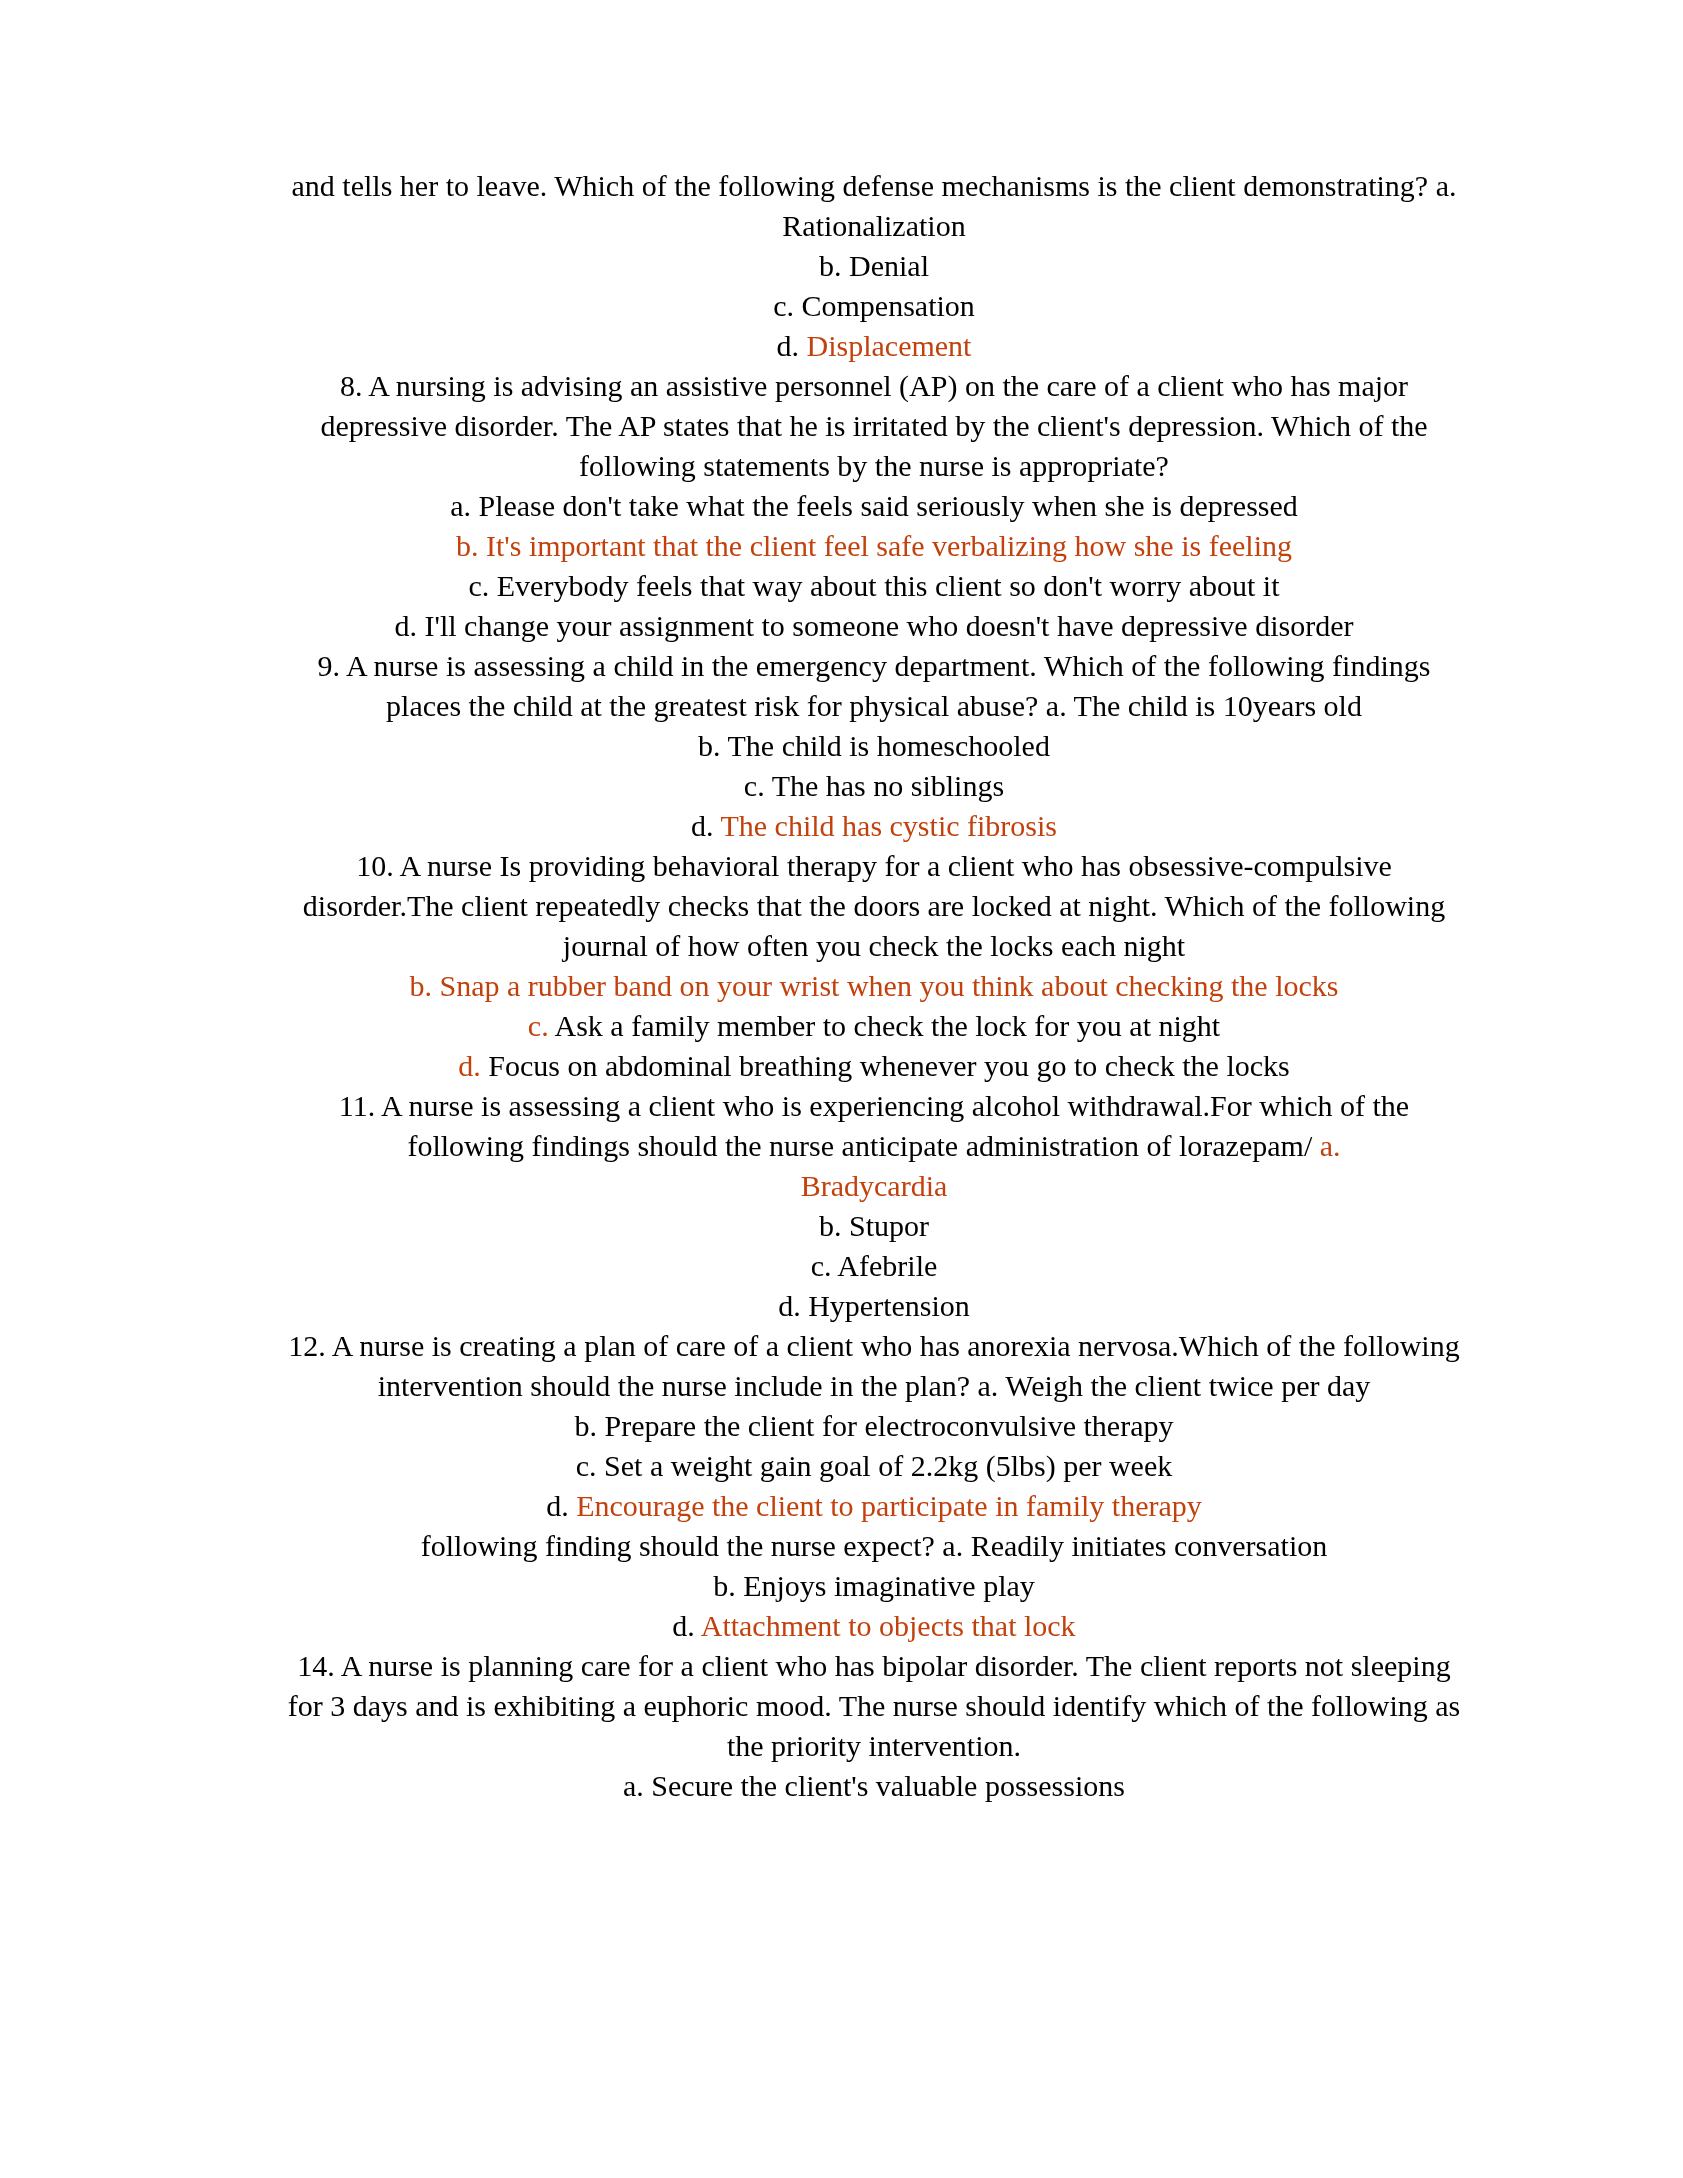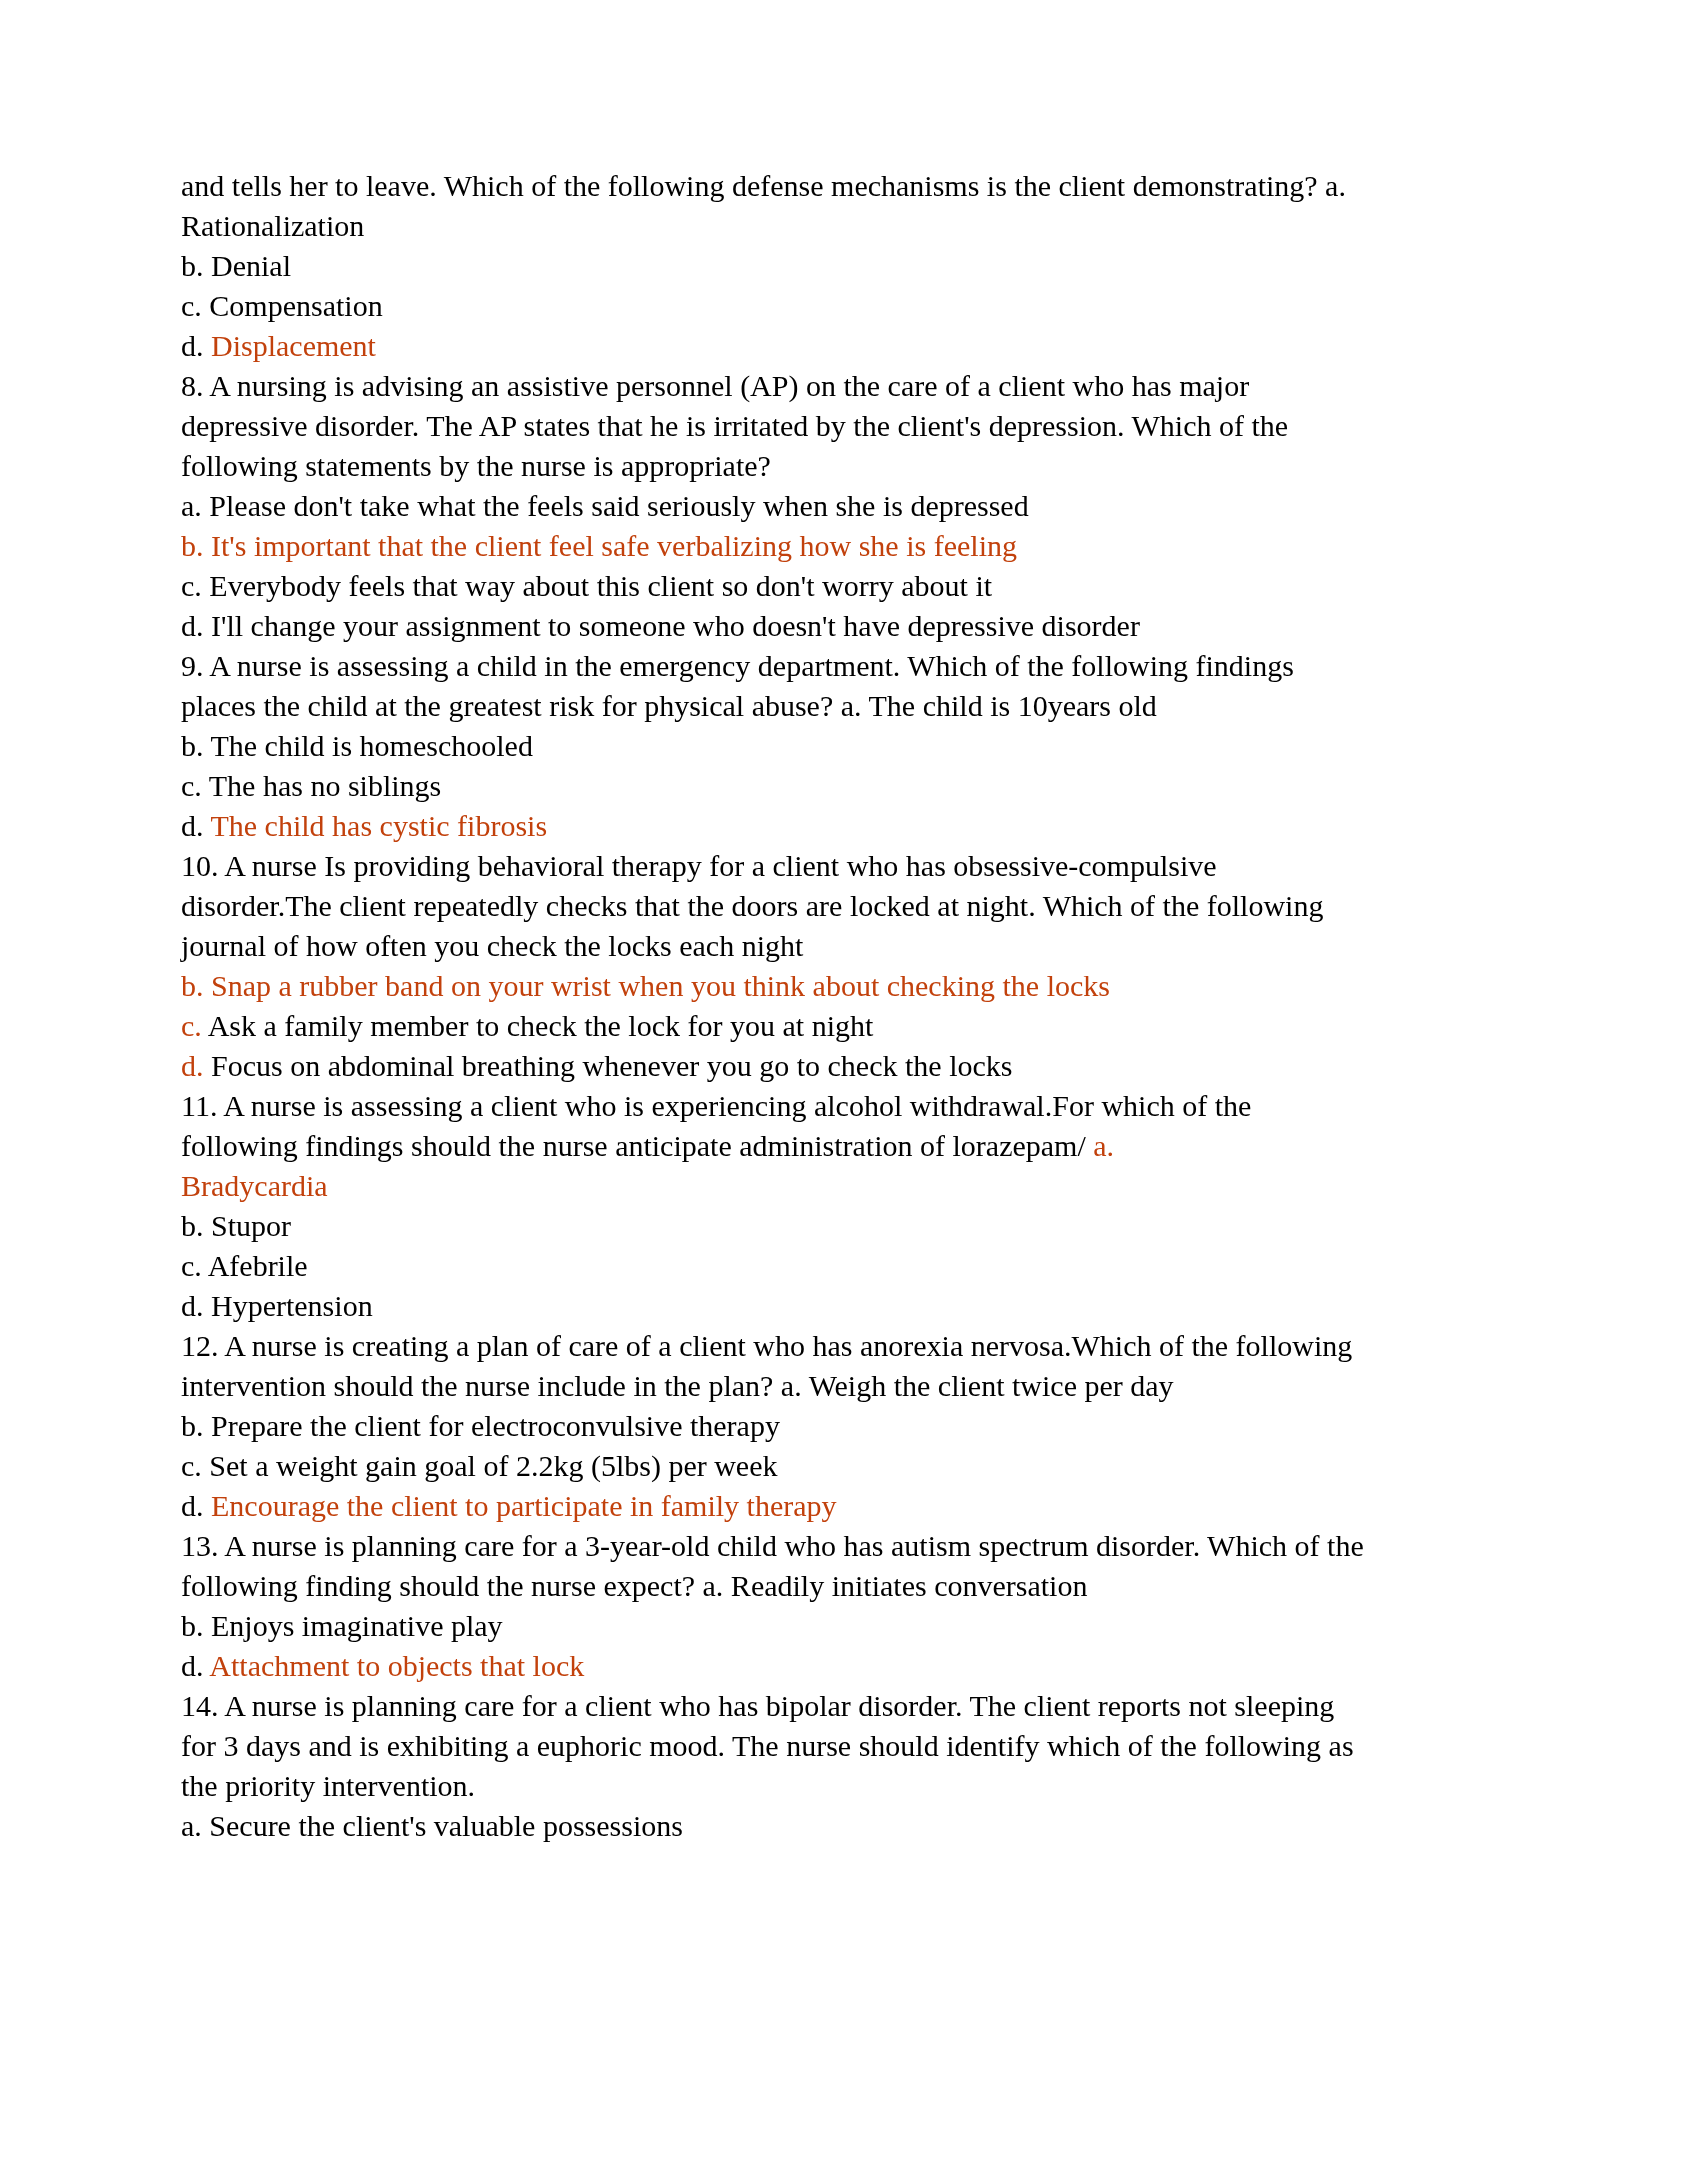--- a/index.html
+++ b/index.html
@@ -14,20 +14,21 @@
     overflow: hidden;
     font-family: "Liberation Serif", "DejaVu Serif", serif;
   }
   .page {
     position: absolute;
     left: 0;
     top: 0;
     width: 1683px;
     height: 2178px;
     background: #ffffff;
+    text-align: center;
   }
   .text-block {
     position: absolute;
     left: 181px;
     top: 166px;
     width: 1386px;
   }
   .line {
     font-size: 30px;
     line-height: 40px;
@@ -69,21 +70,20 @@
       <div class="line"><span class="seg">following findings should the nurse anticipate administration of lorazepam/ </span><span class="seg red">a.</span></div>
       <div class="line"><span class="seg red">Bradycardia</span></div>
       <div class="line"><span class="seg">b. Stupor</span></div>
       <div class="line"><span class="seg">c. Afebrile</span></div>
       <div class="line"><span class="seg">d. Hypertension</span></div>
       <div class="line"><span class="seg">12. A nurse is creating a plan of care of a client who has anorexia nervosa.Which of the following</span></div>
       <div class="line"><span class="seg">intervention should the nurse include in the plan? a. Weigh the client twice per day</span></div>
       <div class="line"><span class="seg">b. Prepare the client for electroconvulsive therapy</span></div>
       <div class="line"><span class="seg">c. Set a weight gain goal of 2.2kg (5lbs) per week</span></div>
       <div class="line"><span class="seg">d. </span><span class="seg red">Encourage the client to participate in family therapy</span></div>
-      <div class="line"><span class="seg">13. A nurse is planning care for a 3-year-old child who has autism spectrum disorder. Which of the</span></div>
       <div class="line"><span class="seg">following finding should the nurse expect? a. Readily initiates conversation</span></div>
       <div class="line"><span class="seg">b. Enjoys imaginative play</span></div>
       <div class="line"><span class="seg">d. </span><span class="seg red">Attachment to objects that lock</span></div>
       <div class="line"><span class="seg">14. A nurse is planning care for a client who has bipolar disorder. The client reports not sleeping</span></div>
       <div class="line"><span class="seg">for 3 days and is exhibiting a euphoric mood. The nurse should identify which of the following as</span></div>
       <div class="line"><span class="seg">the priority intervention.</span></div>
       <div class="line"><span class="seg">a. Secure the client's valuable possessions</span></div>
     </div>
 </div>
 

